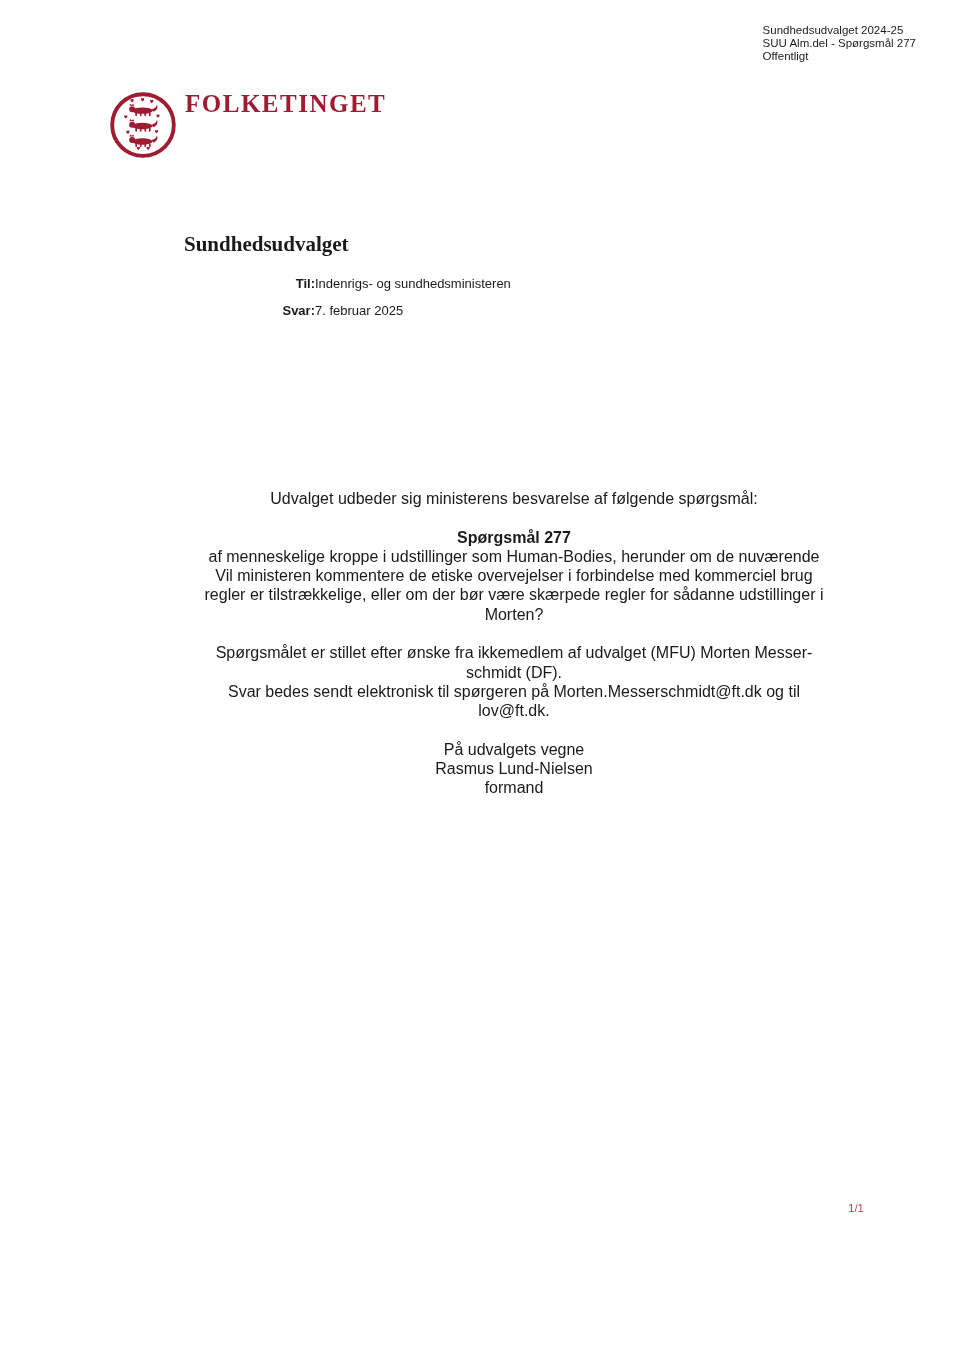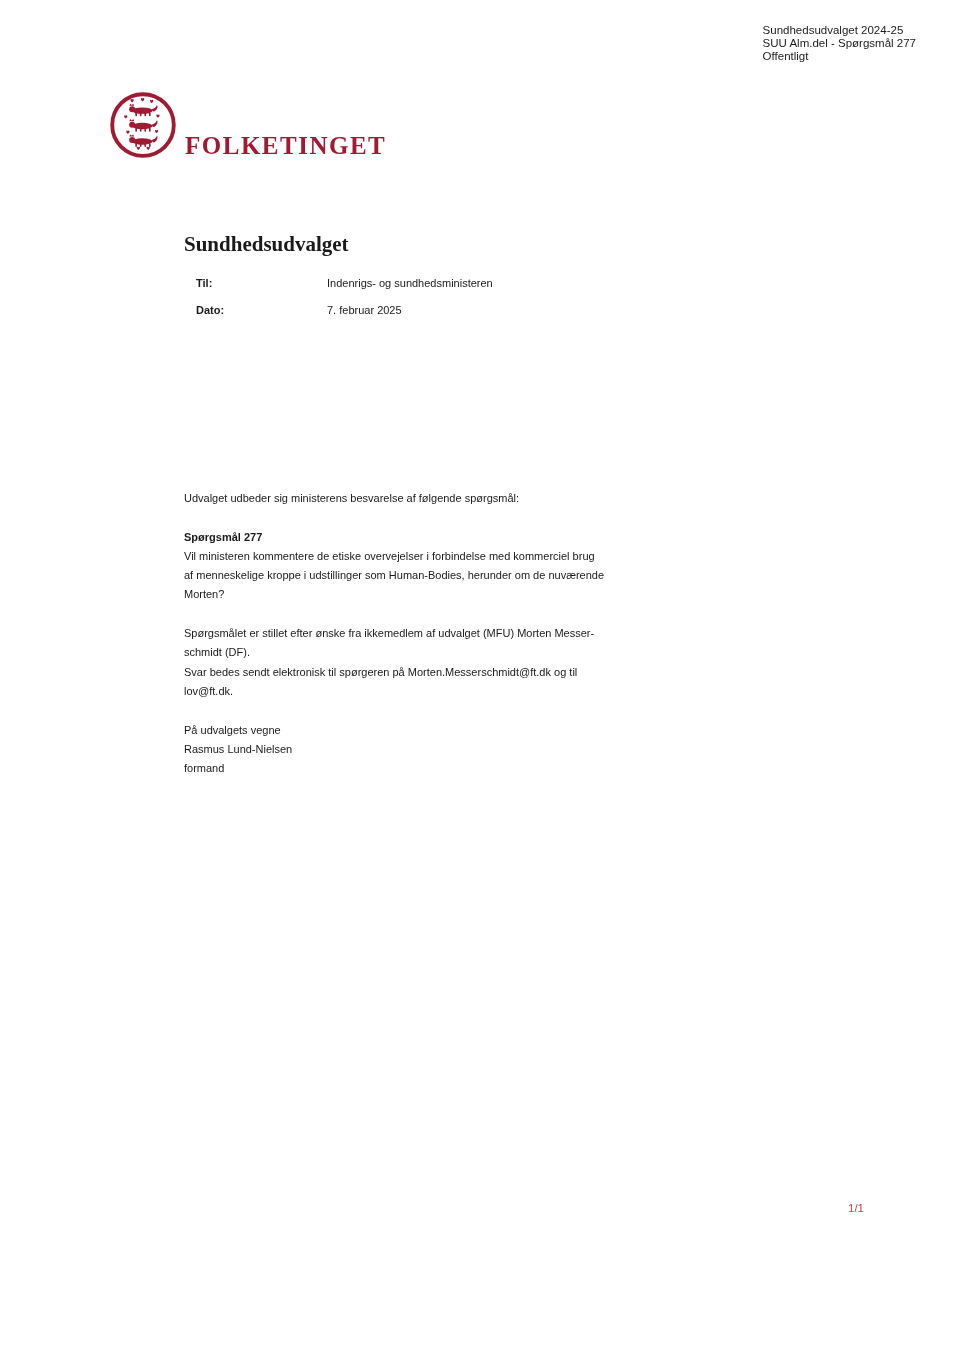--- a/index.html
+++ b/index.html
@@ -20,21 +20,21 @@
     font-size: 11.5px;
     line-height: 13px;
     color: #1c1c1c;
   }
 
   
   .logo {
     position: absolute;
     left: 108px; top: 90px;
     display: flex;
-    align-items: flex-end;
+    align-items: flex-start;
     color: #9E1B32;
   }
   .logo .emblem { width: 70px; height: 70px; display: block; }
   .wordmark {
     font-family: "Liberation Serif", serif;
     font-weight: 700;
     font-size: 25px;
     letter-spacing: 1.5px;
     margin-left: 7px;
     white-space: nowrap;
@@ -46,35 +46,37 @@
     left: 184px; top: 218px;
     font-family: "Liberation Serif", serif;
     font-weight: 700;
     font-size: 21px;
     white-space: nowrap;
   }
 
   
   .meta-block {
     position: absolute;
-    left: 196px; top: 274px;
-    font-size: 11px;
+    left: 184px; top: 274px;
+    font-size: 13px;
     line-height: 19px;
+    text-align: right;
   }
   .meta-row { display: flex; margin-bottom: 8px; }
   .meta-label { width: 131px; font-weight: 700; }
   .meta-value { white-space: nowrap; }
 
   
   .body-text {
     position: absolute;
     left: 184px; top: 489px;
     width: 660px;
-    font-size: 11px;
+    font-size: 16px;
     line-height: 19.3px;
+    text-align: center;
   }
   .para { margin: 0 0 19.3px 0; }
   .line { display: block; white-space: nowrap; }
   .bold { font-weight: 700; }
 
   
   .page-number {
     position: absolute;
     left: 848px; top: 1202px;
     font-size: 11.5px;
@@ -123,33 +125,34 @@
 </div>
 
 <h1 class="doc-title">Sundhedsudvalget</h1>
 
 <div class="meta-block">
   <div class="meta-row">
     <span class="meta-label">Til:</span>
     <span class="meta-value">Indenrigs- og sundhedsministeren</span>
   </div>
   <div class="meta-row">
-    <span class="meta-label">Dato:</span>
+    <span class="meta-label">Svar:</span>
     <span class="meta-value">7. februar 2025</span>
   </div>
 </div>
 
 <div class="body-text">
   <p class="para">
     <span class="line">Udvalget udbeder sig ministerens besvarelse af følgende spørgsmål:</span>
   </p>
   <p class="para">
     <span class="line bold">Spørgsmål 277</span>
+    <span class="line">af menneskelige kroppe i udstillinger som Human-Bodies, herunder om de nuværende</span>
     <span class="line">Vil ministeren kommentere de etiske overvejelser i forbindelse med kommerciel brug</span>
-    <span class="line">af menneskelige kroppe i udstillinger som Human-Bodies, herunder om de nuværende</span>
+    <span class="line">regler er tilstrækkelige, eller om der bør være skærpede regler for sådanne udstillinger i</span>
     <span class="line">Morten?</span>
   </p>
   <p class="para">
     <span class="line">Spørgsmålet er stillet efter ønske fra ikkemedlem af udvalget (MFU) Morten Messer-</span>
     <span class="line">schmidt (DF).</span>
     <span class="line">Svar bedes sendt elektronisk til spørgeren på Morten.Messerschmidt@ft.dk og til</span>
     <span class="line">lov@ft.dk.</span>
   </p>
   <p class="para">
     <span class="line">På udvalgets vegne</span>

